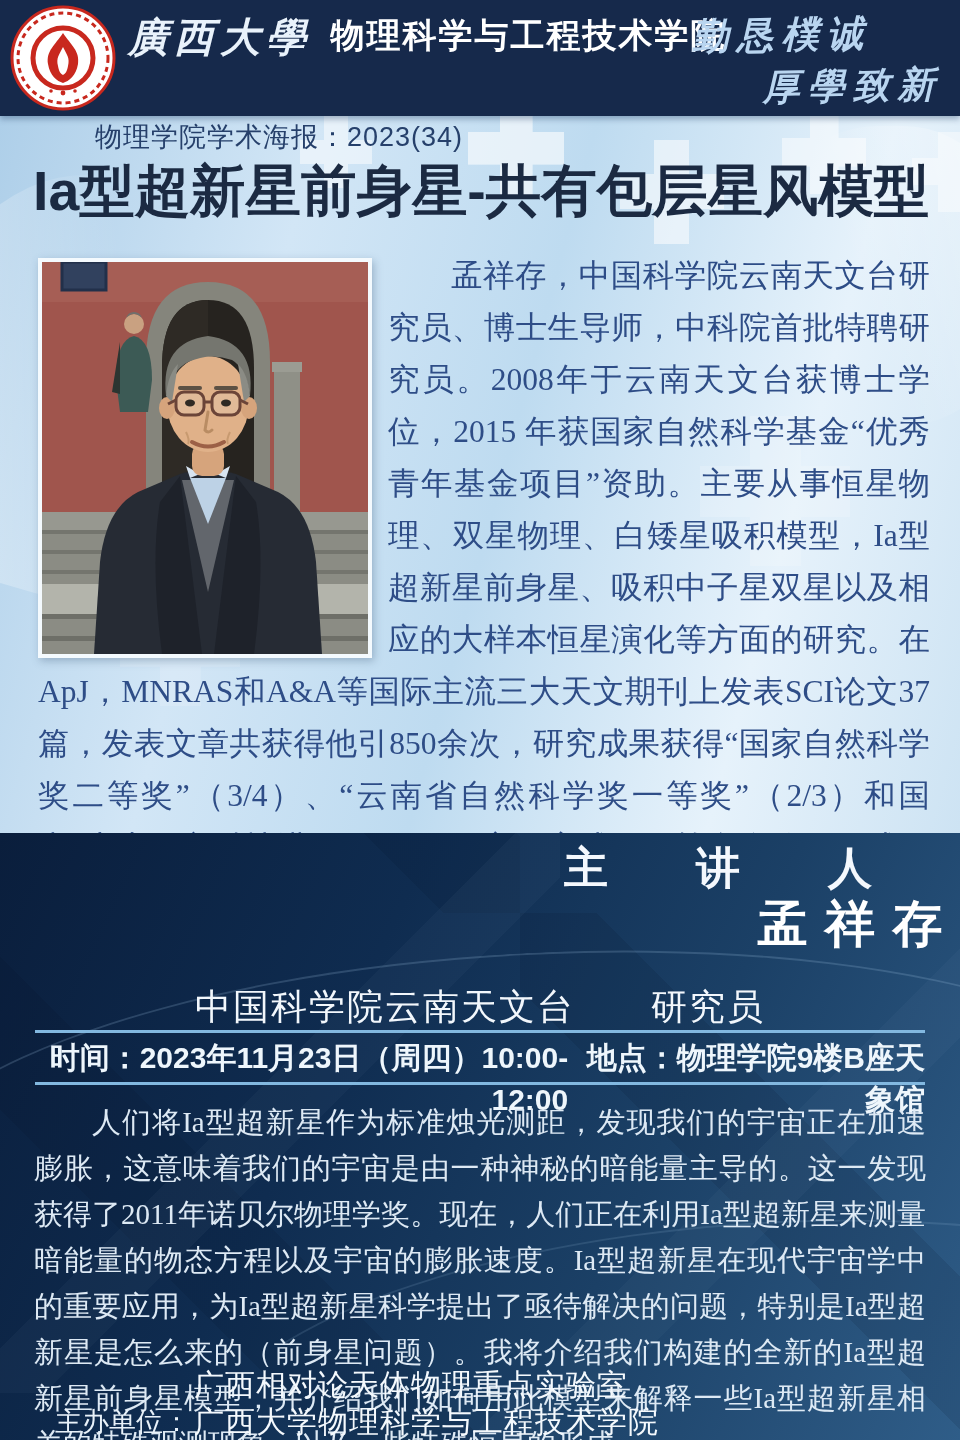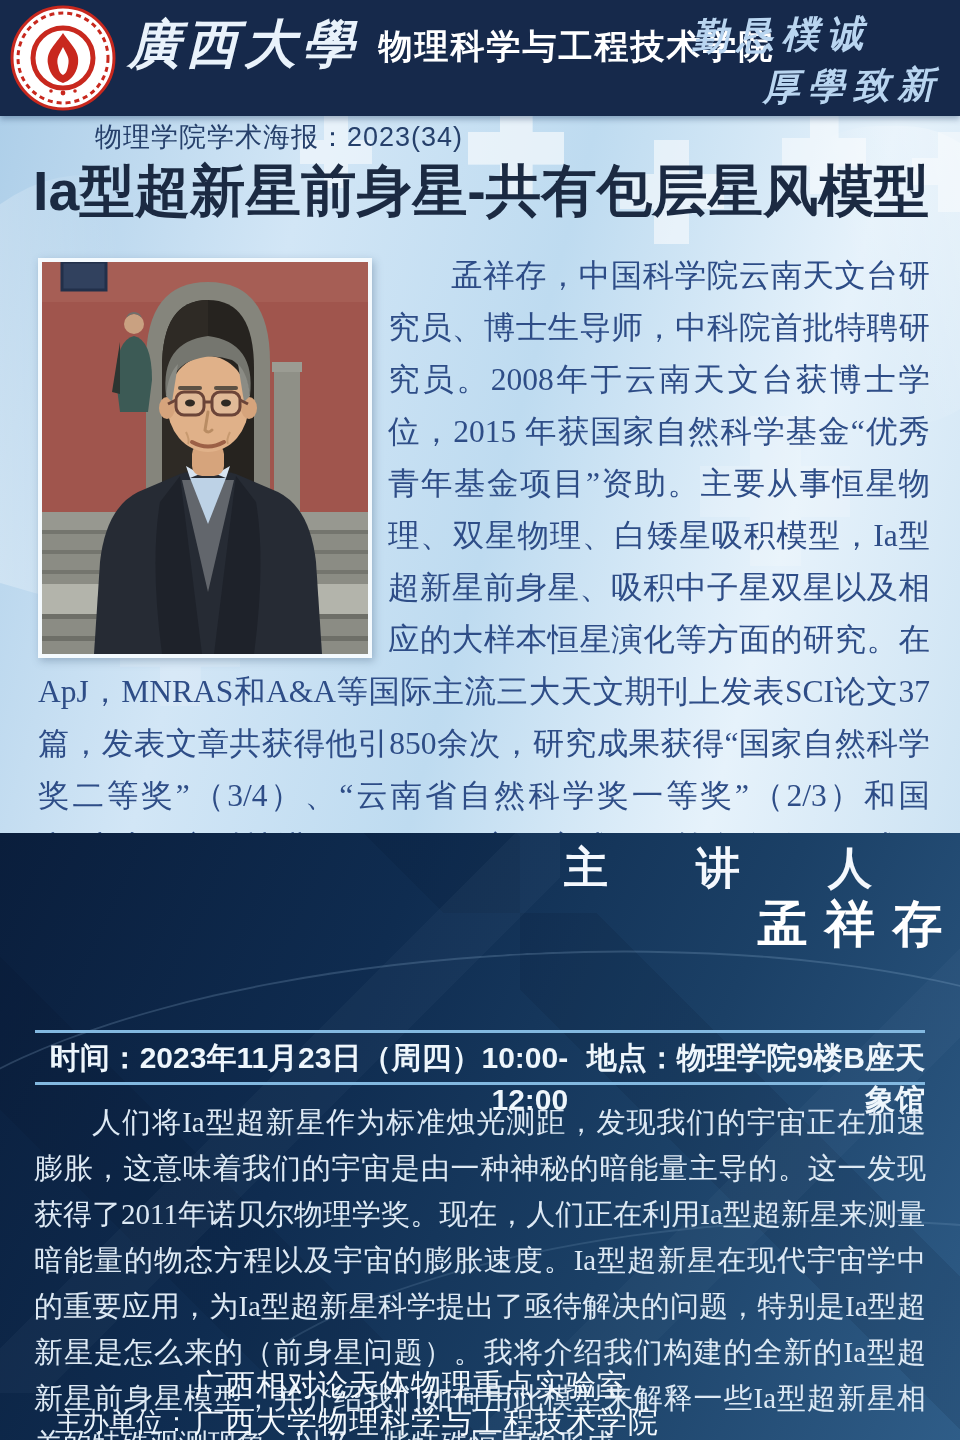--- a/index.html
+++ b/index.html
@@ -4,21 +4,21 @@
 <style>
   html,body{margin:0;padding:0;background:#333;}
   .poster{
     position:relative;width:960px;height:1440px;margin:0 auto;overflow:hidden;
     font-family:"Liberation Sans",sans-serif;background:#cbe2f4;
   }
   
   .header{position:absolute;top:0;left:0;width:960px;height:116px;background:#16294b;box-shadow:0 3px 6px rgba(40,70,110,.4);z-index:5;}
   .logo{position:absolute;left:10px;top:5px;width:106px;height:106px;}
   .cn-line{position:absolute;left:128px;top:10px;white-space:nowrap;}
-  .uni{font-family:"Liberation Serif",serif;font-style:italic;font-weight:bold;font-size:52px;color:#e9f2fb;letter-spacing:6px;text-align:center;}
+  .uni{font-family:"Liberation Serif",serif;font-style:italic;font-weight:bold;font-size:40px;color:#e9f2fb;letter-spacing:6px;text-align:center;}
   .school{font-size:34px;font-weight:bold;color:#ffffff;margin-left:14px;letter-spacing:2px;vertical-align:4px;}
   .en-line{position:absolute;left:130px;top:66px;font-size:23px;color:#f2f7fd;letter-spacing:.4px;}
   .motto{position:absolute;right:18px;top:10px;font-family:"Liberation Serif",serif;font-style:italic;font-weight:bold;color:#b9d5f0;font-size:37px;letter-spacing:8px;transform:rotate(-1deg);}
   .motto .m2{margin-left:70px;margin-top:2px;}
   
   .light{position:absolute;top:116px;left:0;width:960px;height:717px;
     background:linear-gradient(105deg,#aecfe9 0%,#d2e6f6 28%,#bedbf0 52%,#e6f2fb 78%,#cde3f3 100%);}
   .plus{position:absolute;opacity:.55;
     background:linear-gradient(#fff,#fff) center/100% 34% no-repeat,
                linear-gradient(#fff,#fff) center/34% 100% no-repeat;}
@@ -179,20 +179,21 @@
       <p class="bio">孟祥存，中国科学院云南天文台研究员、博士生导师，中科院首批特聘研究员。2008年于云南天文台获博士学位，2015 年获国家自然科学基金“优秀青年基金项目”资助。主要从事恒星物理、双星物理、白矮星吸积模型，Ia型超新星前身星、吸积中子星双星以及相应的大样本恒星演化等方面的研究。在ApJ，MNRAS和A&amp;A等国际主流三大天文期刊上发表SCI论文37篇，发表文章共获得他引850余次，研究成果获得“国家自然科学奖二等奖”（3/4）、“云南省自然科学奖一等奖”（2/3）和国内“十大天文科技进展”（两次，主要完成人）等多个奖项，成果被写入斯普林格天文与天体物理丛书《超新星手册》和《超新星爆炸》、剑桥大学教材《天体物理吸积过程》、世界科学出版社纪念专著《百年相对论》等。</p>
     </div>
   </section>
 
   <section class="dark">
     <div class="swoosh sw1"></div>
     <div class="swoosh sw2"></div>
 
     <div class="spk-label">主讲人</div>
     <div class="spk-name">孟祥存</div>
+    <div class="spk-affil">中国科学院云南天文台　　研究员</div>
 
     <div class="rule rule1"></div>
     <div class="sched">
       <span>时间：2023年11月23日（周四）10:00-12:00</span>
       <span>地点：物理学院9楼B座天象馆</span>
     </div>
     <div class="rule rule2"></div>
 
     <p class="abstract">人们将Ia型超新星作为标准烛光测距，发现我们的宇宙正在加速膨胀，这意味着我们的宇宙是由一种神秘的暗能量主导的。这一发现获得了2011年诺贝尔物理学奖。现在，人们正在利用Ia型超新星来测量暗能量的物态方程以及宇宙的膨胀速度。Ia型超新星在现代宇宙学中的重要应用，为Ia型超新星科学提出了亟待解决的问题，特别是Ia型超新星是怎么来的（前身星问题）。我将介绍我们构建的全新的Ia型超新星前身星模型，并介绍我们如何用此模型来解释一些Ia型超新星相关的特殊观测现象，以及一些特殊恒星的形成。</p>
 

